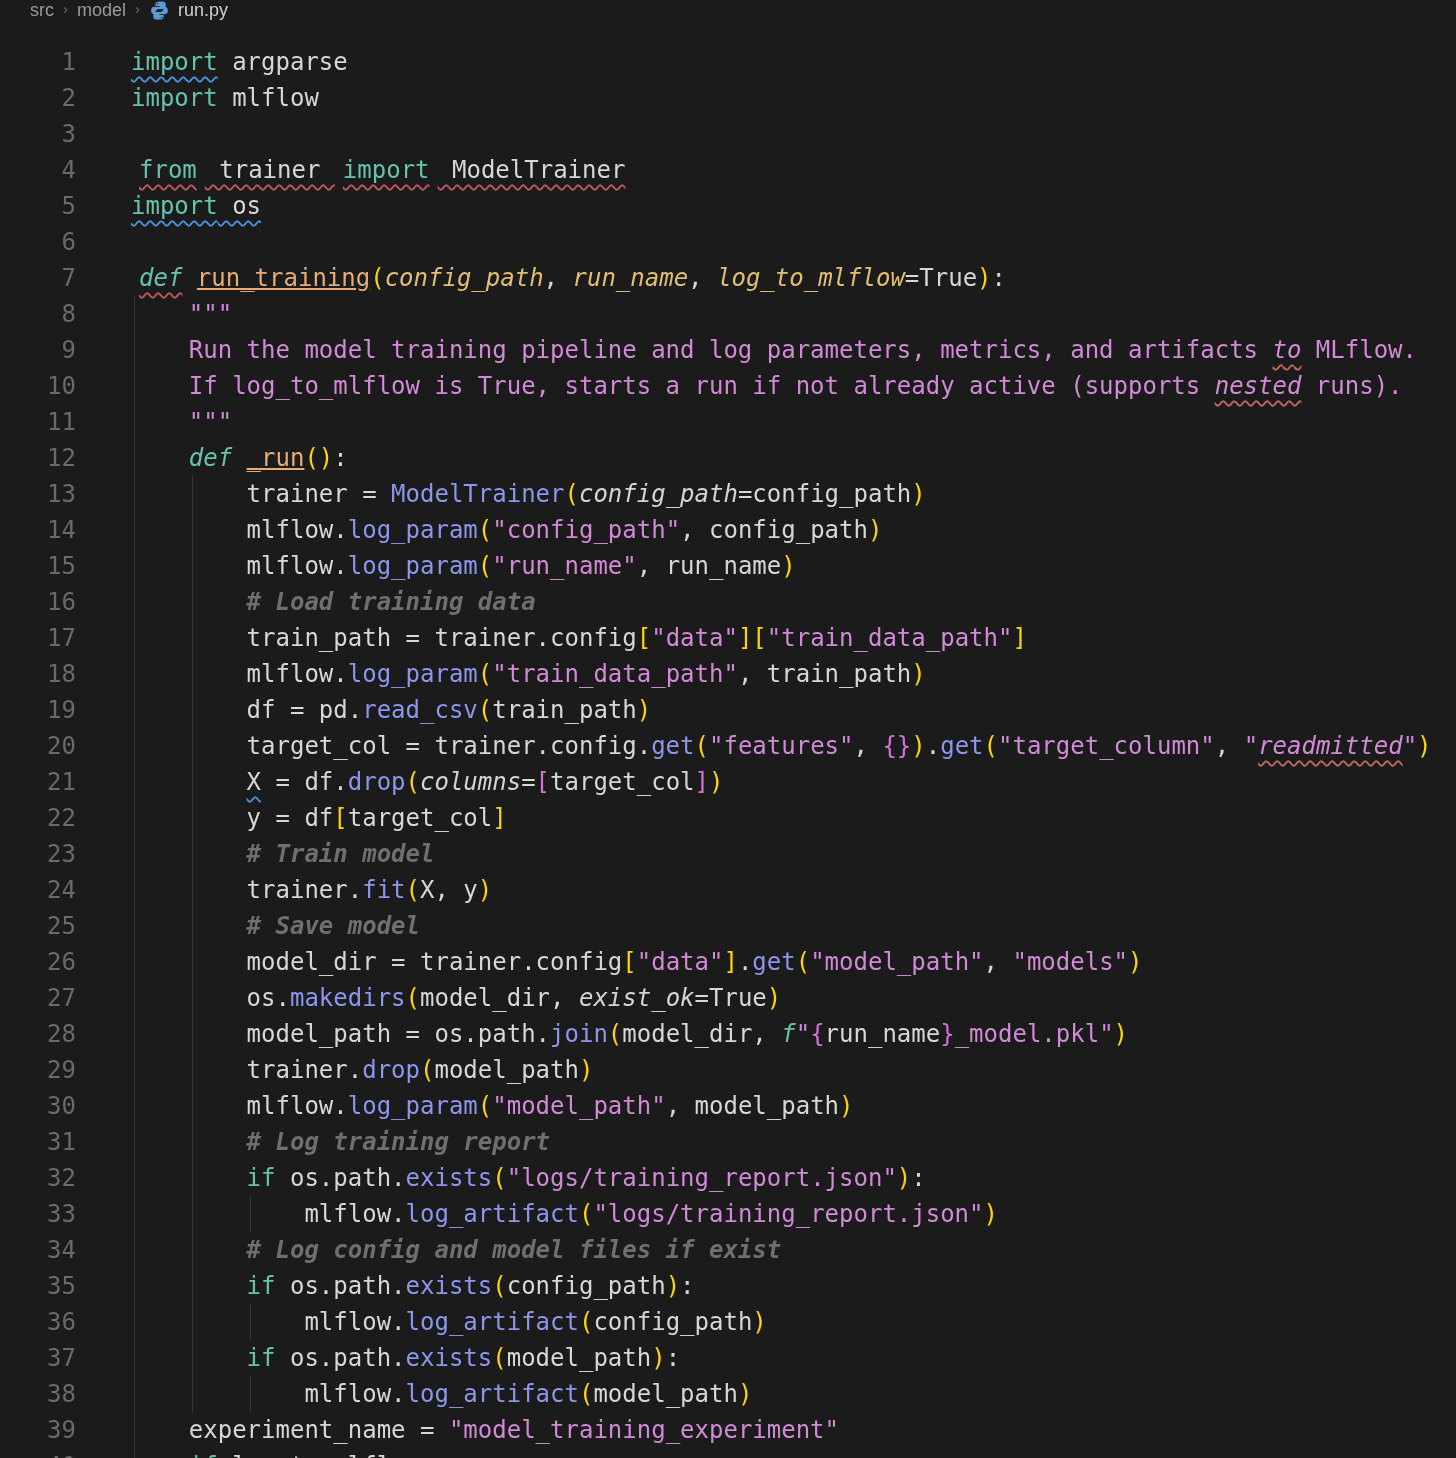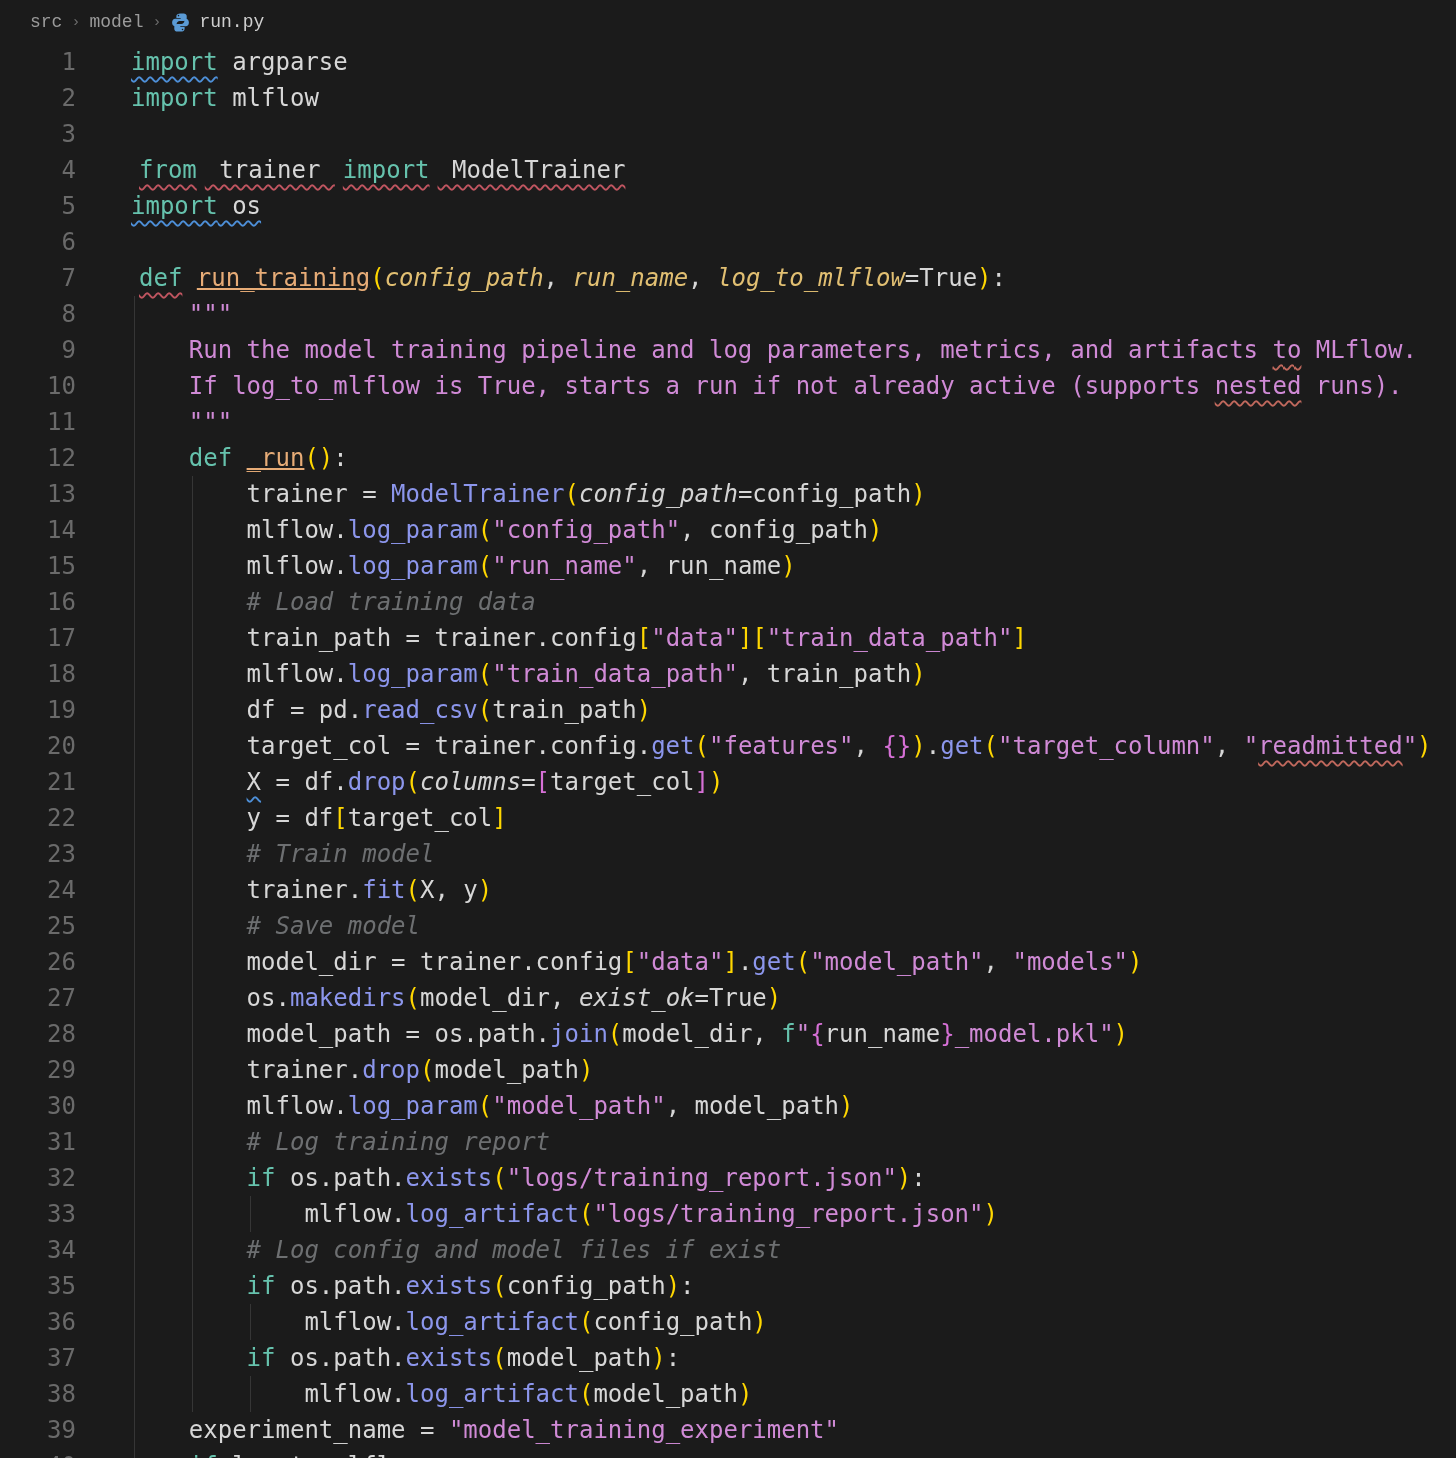--- a/index.html
+++ b/index.html
@@ -1,48 +1,48 @@
 <!DOCTYPE html>
 <html><head>
 <meta charset="utf-8">
 <style>
   html,body{margin:0;padding:0;background:#111;}
   .screen{position:relative;width:1456px;height:1458px;background:#1b1b1b;overflow:hidden;
           font-family:"DejaVu Sans Mono","Liberation Mono",monospace;}
   
-  .breadcrumb{height:44px;display:flex;align-items:center;padding-left:30px;
-              font-family:Liberation Mono, monospace;font-size:18px;color:#9b9b9b;}
+  .breadcrumb{height:44px;display:flex;align-items:flex-start;padding-left:30px;
+              font-family:Liberation Sans, sans-serif;font-size:18px;color:#9b9b9b;}
   .breadcrumb .sep{color:#6e6e6e;margin:0 9px;font-size:15px;}
   .breadcrumb .file{color:#cfcfcf;}
   .breadcrumb .pyicon{width:21px;height:21px;margin-right:8px;display:inline-block;vertical-align:middle;}
   .crumb{cursor:pointer;}
   
   .editor{position:absolute;left:0;top:44px;right:0;bottom:0;}
   .line{display:flex;height:36px;line-height:36px;white-space:pre;font-size:24px;
         font-variant-ligatures:none;}
   .num{width:76px;text-align:right;color:#6a6a6a;flex:0 0 76px;user-select:none;}
   .code{margin-left:55px;color:#d7d7d7;}
   
   .pl{color:#d7d7d7;}
-  .kw{color:#66c2ad;}
+  .kw{color:#66c2ad;font-style:italic;}
   .ki{color:#66c2ad;}
   .fn{color:#e7ac77;text-decoration:underline;}
   .pr{color:#e1bf72;font-style:italic;}
   .ka{color:#d4d4d4;font-style:italic;}
   .ca{color:#8c96ec;}
   .st{color:#d08ad6;}
-  .co{color:#6d6f71;font-style:italic;}
+  .co{color:#6d6f71;font-style:italic;font-weight:bold;}
   .b1{color:#ffd700;}
   .b2{color:#d670d6;}
   
   .wb,.wr,.wo{text-decoration-line:underline;text-decoration-style:wavy;
       text-decoration-thickness:1.6px;text-underline-offset:6px;text-decoration-skip-ink:none;}
   .wb{text-decoration-color:#4d8fd8;}
   .wr{text-decoration-color:#c05560;margin-left:8px;}
-  .wo{text-decoration-color:#c0685c;}
+  .wo{text-decoration-color:#c0685c;font-style:italic;}
   
   .guide{position:absolute;width:1px;background:#363636;}
 </style>
 </head>
 <body>
 
 <div class="screen">
 
   <div class="breadcrumb">
     <span class="crumb">src</span>

